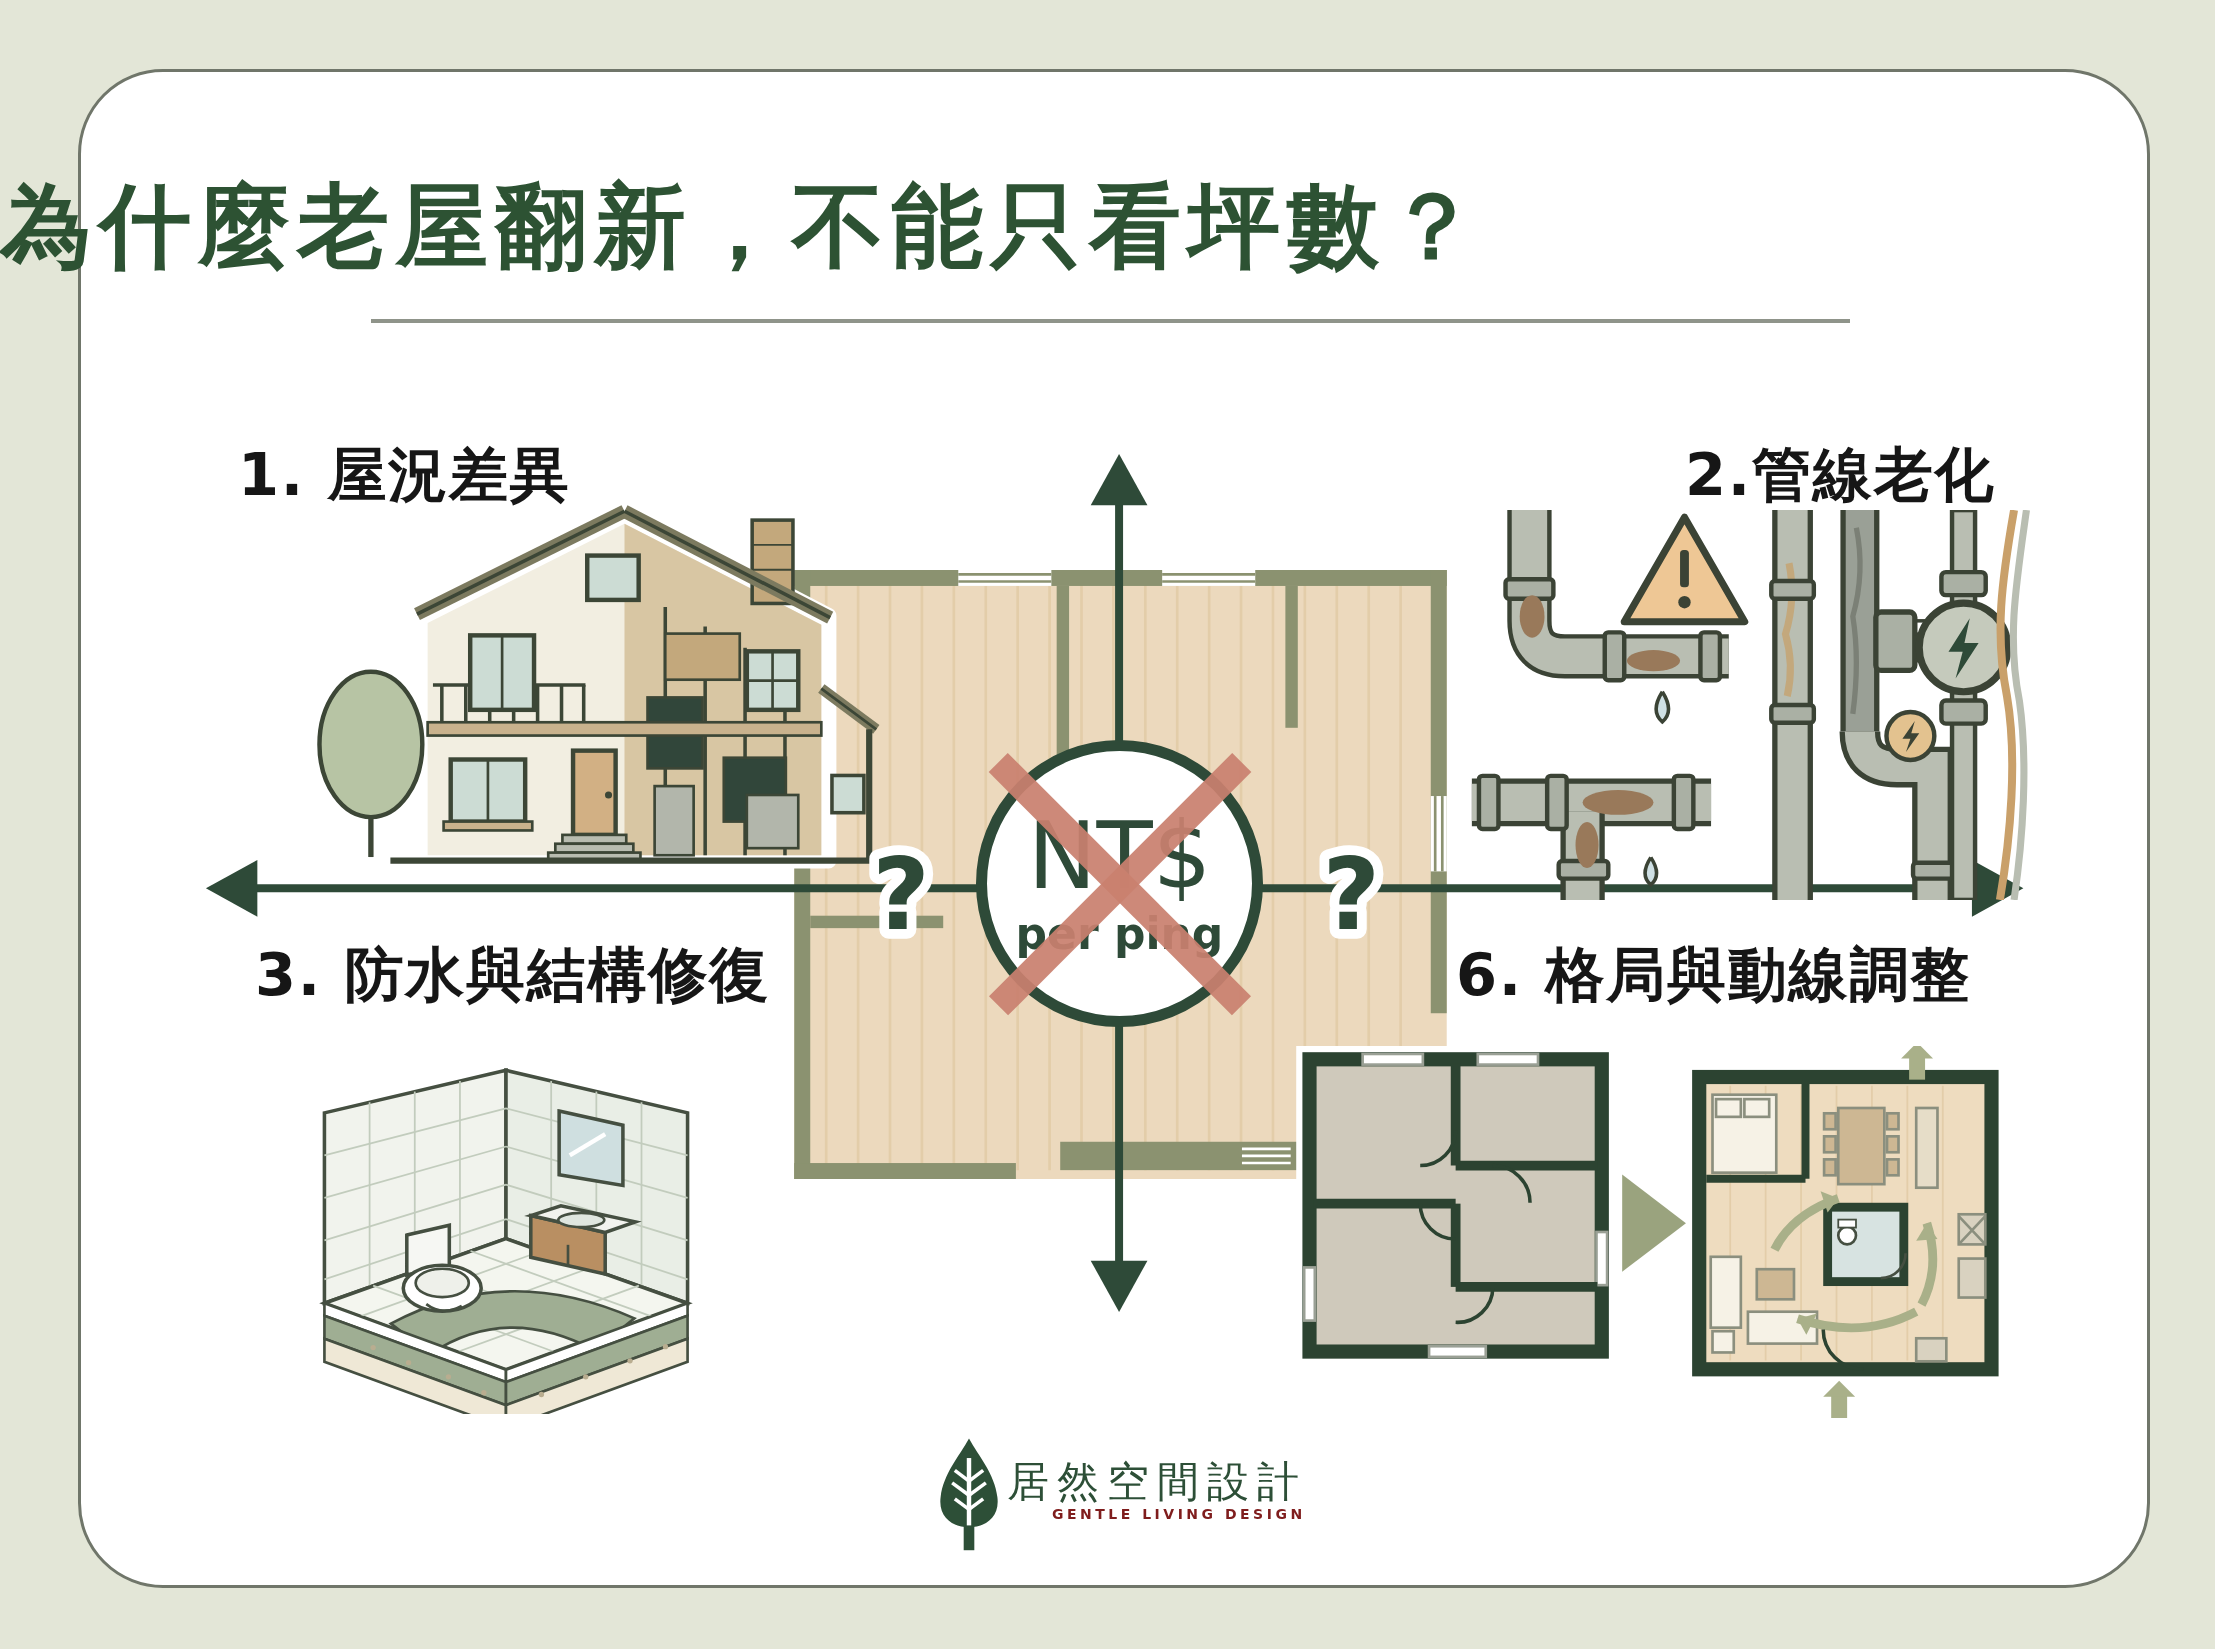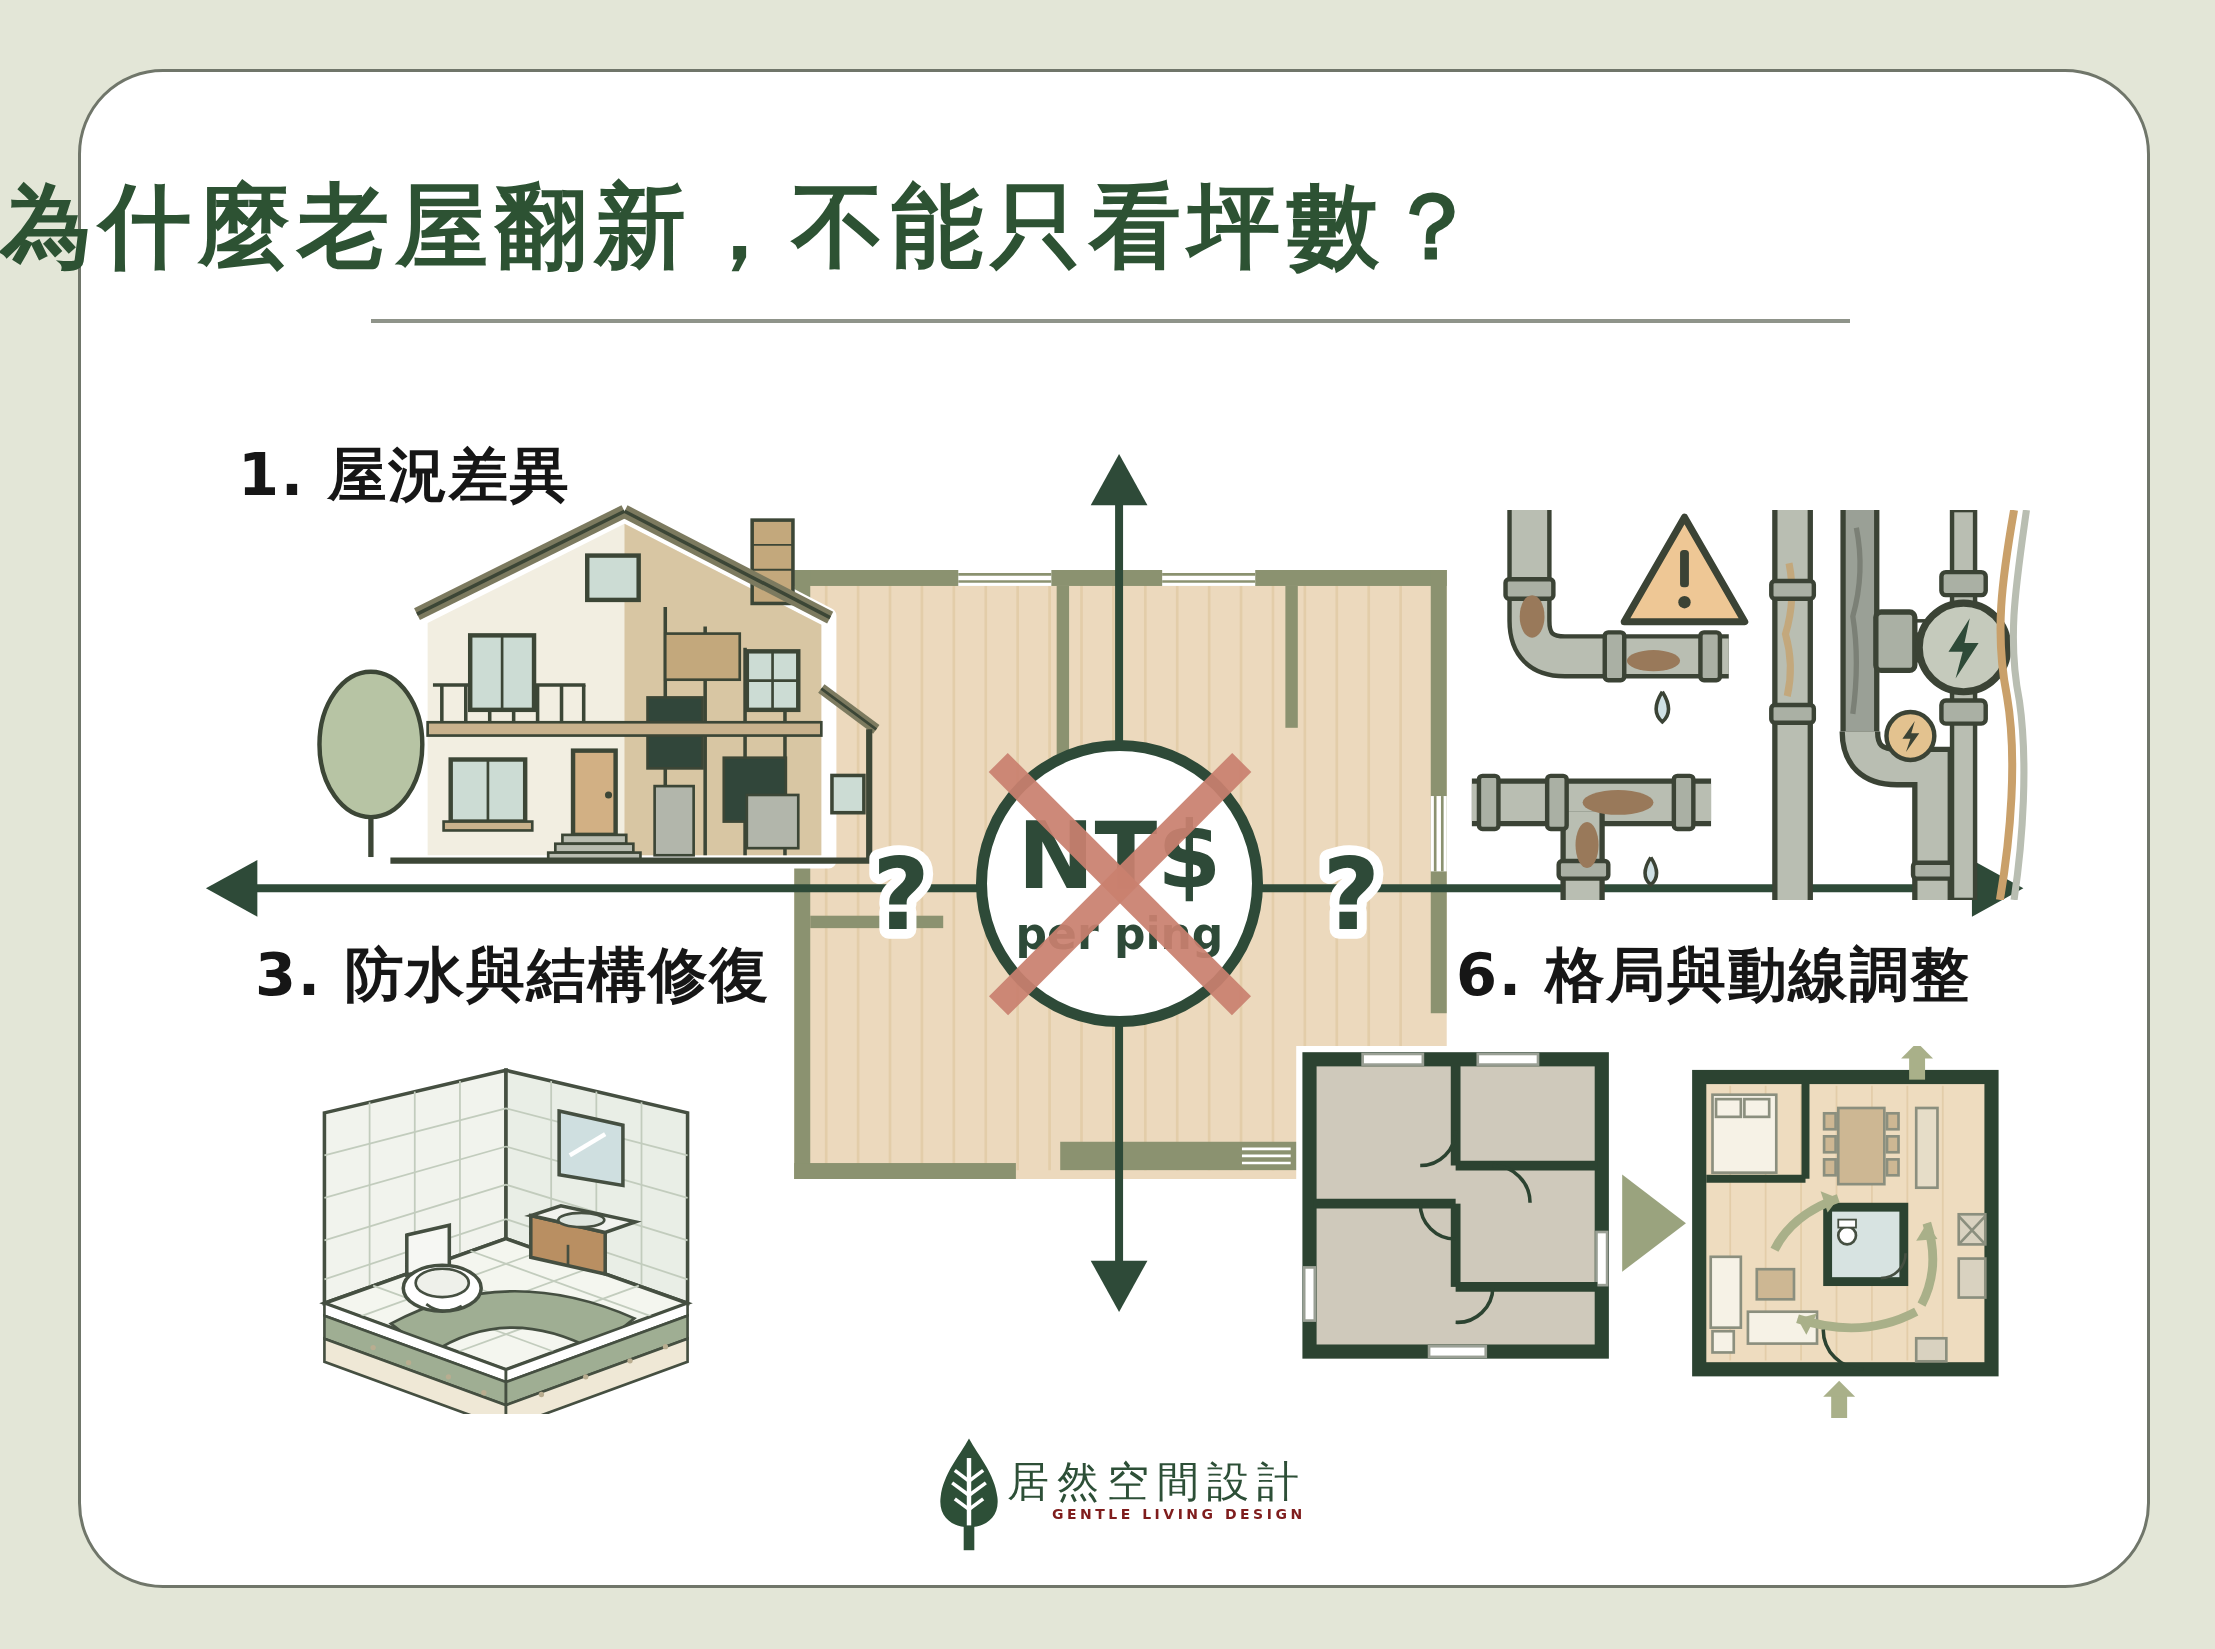--- a/index.html
+++ b/index.html
@@ -16,21 +16,21 @@
   #label1{left:238px;top:436px;text-align:center;}
   #label2{left:1685px;top:436px;}
   #label3{left:255px;top:936px;}
   #label4{left:1456px;top:936px;}
   .abs{position:absolute;}
   
   .badge{position:absolute;left:976px;top:740px;width:287px;height:287px;}
   .badge .ring{position:absolute;inset:0;border-radius:50%;background:#ffffff;
         border:11.5px solid #2e4a38;box-sizing:border-box;
         display:flex;flex-direction:column;align-items:center;justify-content:center;}
-  .badge .cur{font-size:92px;font-weight:700;color:#2e4a38;line-height:1;
+  .badge .cur{font-size:92px;font-weight:400;color:#2e4a38;line-height:1;
         font-family:"DejaVu Sans","Liberation Sans",sans-serif;}
   .badge .unit{font-size:44px;font-weight:700;color:#2e4a38;margin-top:8.9px;line-height:1;
         font-family:"DejaVu Sans","Liberation Sans",sans-serif;}
   .badge .bar{position:absolute;left:50%;top:50%;width:344px;height:26.6px;background:#c9806f;
         opacity:.93;}
   .badge .bar.a{transform:translate(-50%,-50%) rotate(45deg);}
   .badge .bar.b{transform:translate(-50%,-50%) rotate(-45deg);}
   
   .brand-name{position:absolute;left:1007px;top:1454px;font-size:42px;letter-spacing:8px;
         color:#2d4f37;font-family:Liberation Sans, sans-serif;white-space:nowrap;}
@@ -423,20 +423,21 @@
   </div>
 
   <svg class="abs" style="left:0;top:0;" width="2216" height="1649" viewBox="0 0 2499 1860">
     <g font-family="DejaVu Sans, Liberation Sans, sans-serif" font-weight="bold" font-size="112" fill="#2e4a38" stroke="#ffffff" stroke-width="22" paint-order="stroke" stroke-linejoin="round" text-anchor="middle">
       <text x="1016" y="1048">?</text>
       <text x="1524" y="1048">?</text>
     </g>
   </svg>
 
   <div class="section-label" id="label1">1. 屋況差異</div>
+  <div class="section-label" id="label2">2.管線老化</div>
   <div class="section-label" id="label3">3. 防水與結構修復</div>
   <div class="section-label" id="label4">6. 格局與動線調整</div>
 
   <svg class="abs" style="left:929px;top:1435px;" width="80" height="117" viewBox="0 0 90 132">
     <path d="M45,4 C34,24 16,44 13,70 C10,92 26,104 45,104 C64,104 80,92 77,70 C74,44 56,24 45,4 Z" fill="#2d4f37"></path>
     <rect x="39" y="100" width="12" height="30" fill="#2d4f37"></rect>
     <line x1="45" y1="102" x2="45" y2="26" stroke="#ffffff" stroke-width="5"></line>
     <g stroke="#ffffff" stroke-width="4">
       <line x1="45" y1="52" x2="29" y2="40"></line>
         <line x1="45" y1="52" x2="61" y2="40"></line>

